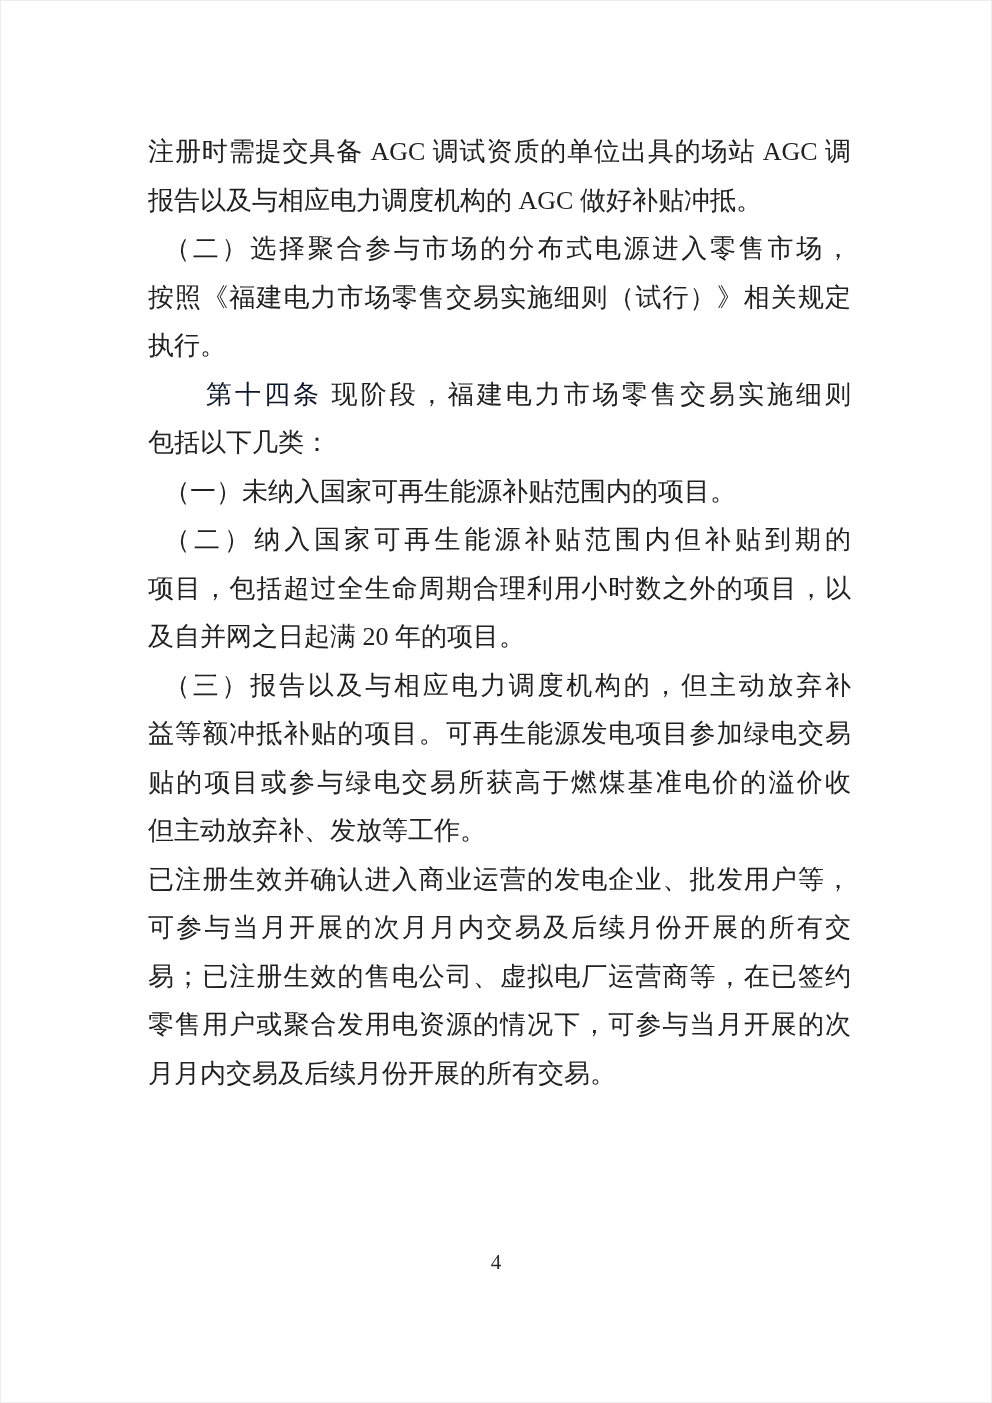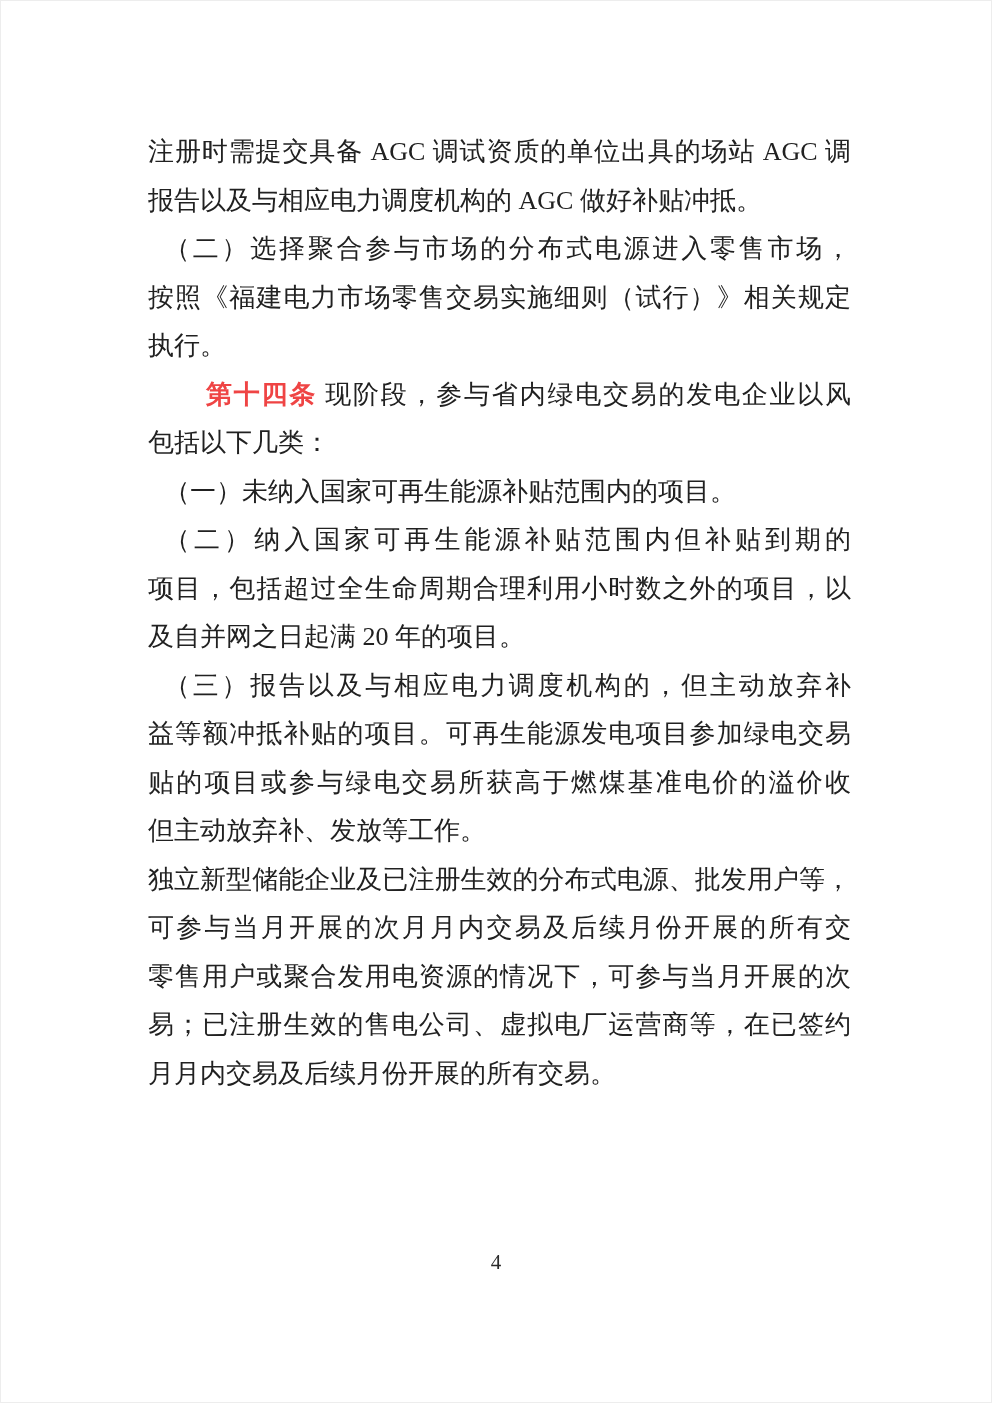--- a/index.html
+++ b/index.html
@@ -33,22 +33,22 @@
     text-align: left;
   }
   .line.justified {
     white-space: normal;
     text-align: justify;
     text-align-last: justify;
   }
   .line.indent-paren { padding-left: 16px; width: 687px; }
   .line.indent-heading { padding-left: 58px; width: 645px; }
   .line b.lead {
-    font-weight: 700;
-    color: #ef4444;
+    font-weight: 400;
+    color: #0f172a;
   }
   .footer {
     position: absolute;
     left: 0;
     top: 1247px;
     width: 100%;
     text-align: center;
     font-size: 21px;
     line-height: 28px;
     color: #2b2b2b;
@@ -63,21 +63,21 @@
   <div class="line justified"><span class="body-text">注册时需提交具备 AGC 调试资质的单位出具的场站 AGC 调试</span></div>
 
   <div class="line"><span class="body-text">报告以及与相应电力调度机构的 AGC 做好补贴冲抵。</span></div>
 
   <div class="line indent-paren justified"><span class="body-text">（二）选择聚合参与市场的分布式电源进入零售市场，</span></div>
 
   <div class="line justified"><span class="body-text">按照《福建电力市场零售交易实施细则（试行）》相关规定</span></div>
 
   <div class="line"><span class="body-text">执行。</span></div>
 
-  <div class="line indent-heading justified"><b class="lead">第十四条</b><span class="body-text"> 现阶段，参与省内绿电交易的发电企业以风</span></div>
+  <div class="line indent-heading justified"><b class="lead">第十四条</b><span class="body-text"> 现阶段，福建电力市场零售交易实施细则</span></div>
 
 
   <div class="line"><span class="body-text">包括以下几类：</span></div>
 
   <div class="line indent-paren"><span class="body-text">（一）未纳入国家可再生能源补贴范围内的项目。</span></div>
 
   <div class="line indent-paren justified"><span class="body-text">（二）纳入国家可再生能源补贴范围内但补贴到期的</span></div>
 
   <div class="line justified"><span class="body-text">项目，包括超过全生命周期合理利用小时数之外的项目，以</span></div>
 
@@ -86,24 +86,24 @@
   <div class="line indent-paren justified"><span class="body-text">（三）报告以及与相应电力调度机构的，但主动放弃补</span></div>
 
   <div class="line justified"><span class="body-text">益等额冲抵补贴的项目。可再生能源发电项目参加绿电交易</span></div>
 
   <div class="line justified"><span class="body-text">贴的项目或参与绿电交易所获高于燃煤基准电价的溢价收</span></div>
 
 
   <div class="line"><span class="body-text">但主动放弃补、发放等工作。</span></div>
 
 
-  <div class="line justified"><span class="body-text">独立新型储能企业及已注册生效的分布式电源、批发用户等，</span></div>
+  <div class="line justified"><span class="body-text">已注册生效并确认进入商业运营的发电企业、批发用户等，</span></div>
 
   <div class="line justified"><span class="body-text">可参与当月开展的次月月内交易及后续月份开展的所有交</span></div>
 
+  <div class="line justified"><span class="body-text">易；已注册生效的售电公司、虚拟电厂运营商等，在已签约</span></div>
+
   <div class="line justified"><span class="body-text">零售用户或聚合发用电资源的情况下，可参与当月开展的次</span></div>
-
-  <div class="line justified"><span class="body-text">易；已注册生效的售电公司、虚拟电厂运营商等，在已签约</span></div>
 
   <div class="line"><span class="body-text">月月内交易及后续月份开展的所有交易。</span></div>
 </div>
   <div class="footer">4</div>
 </div>
 
 </body></html>

